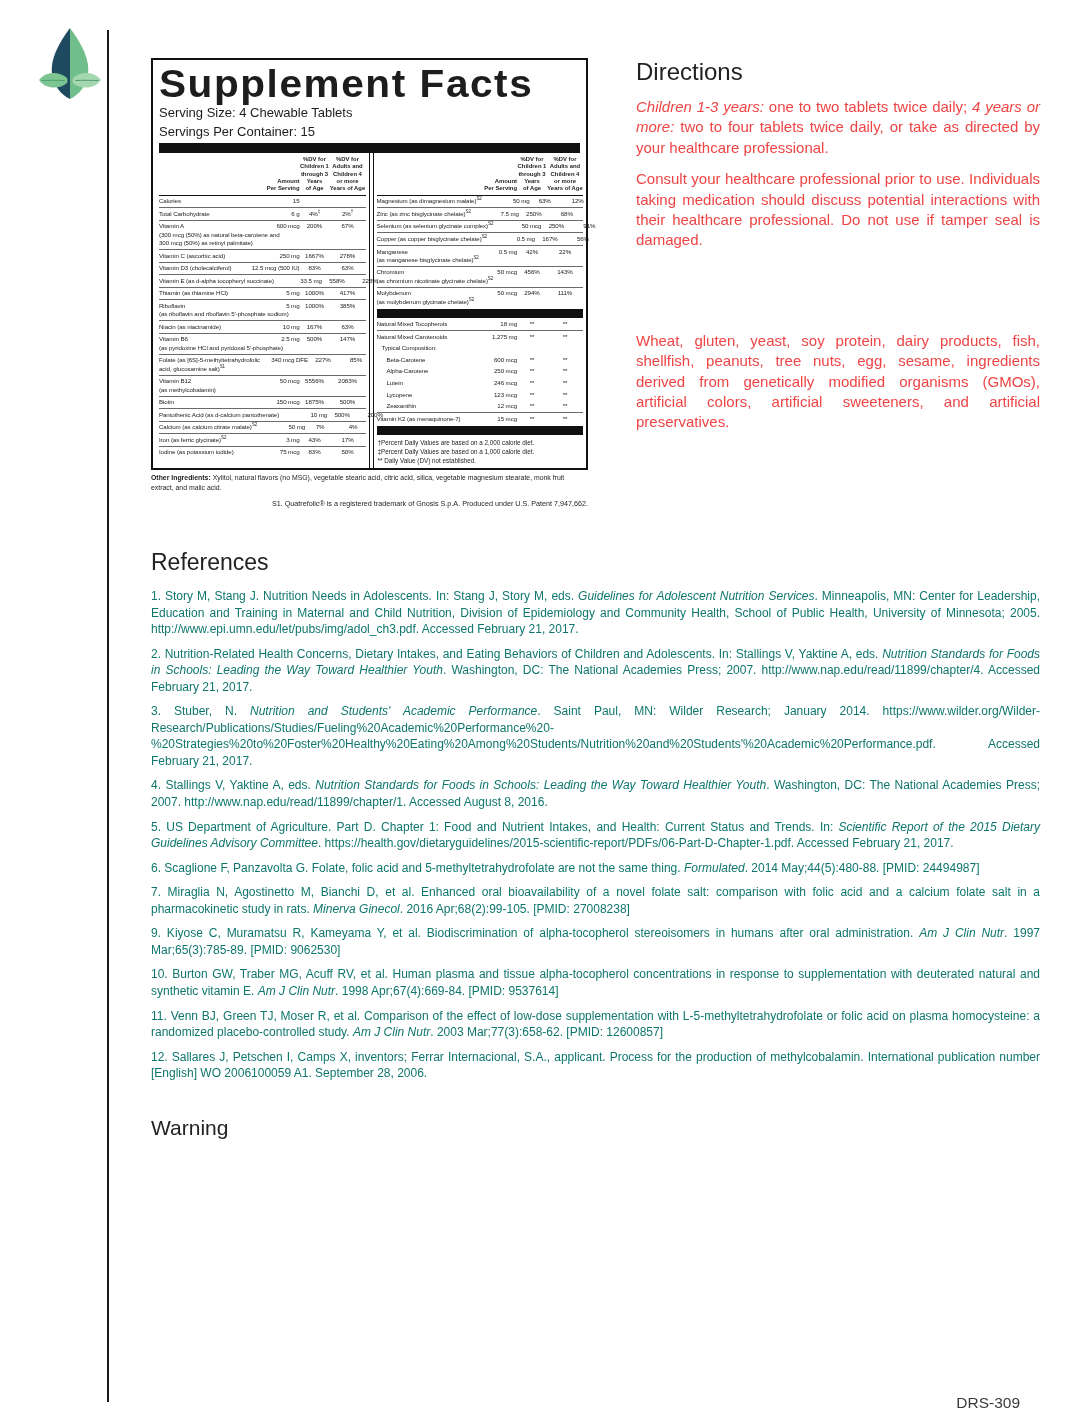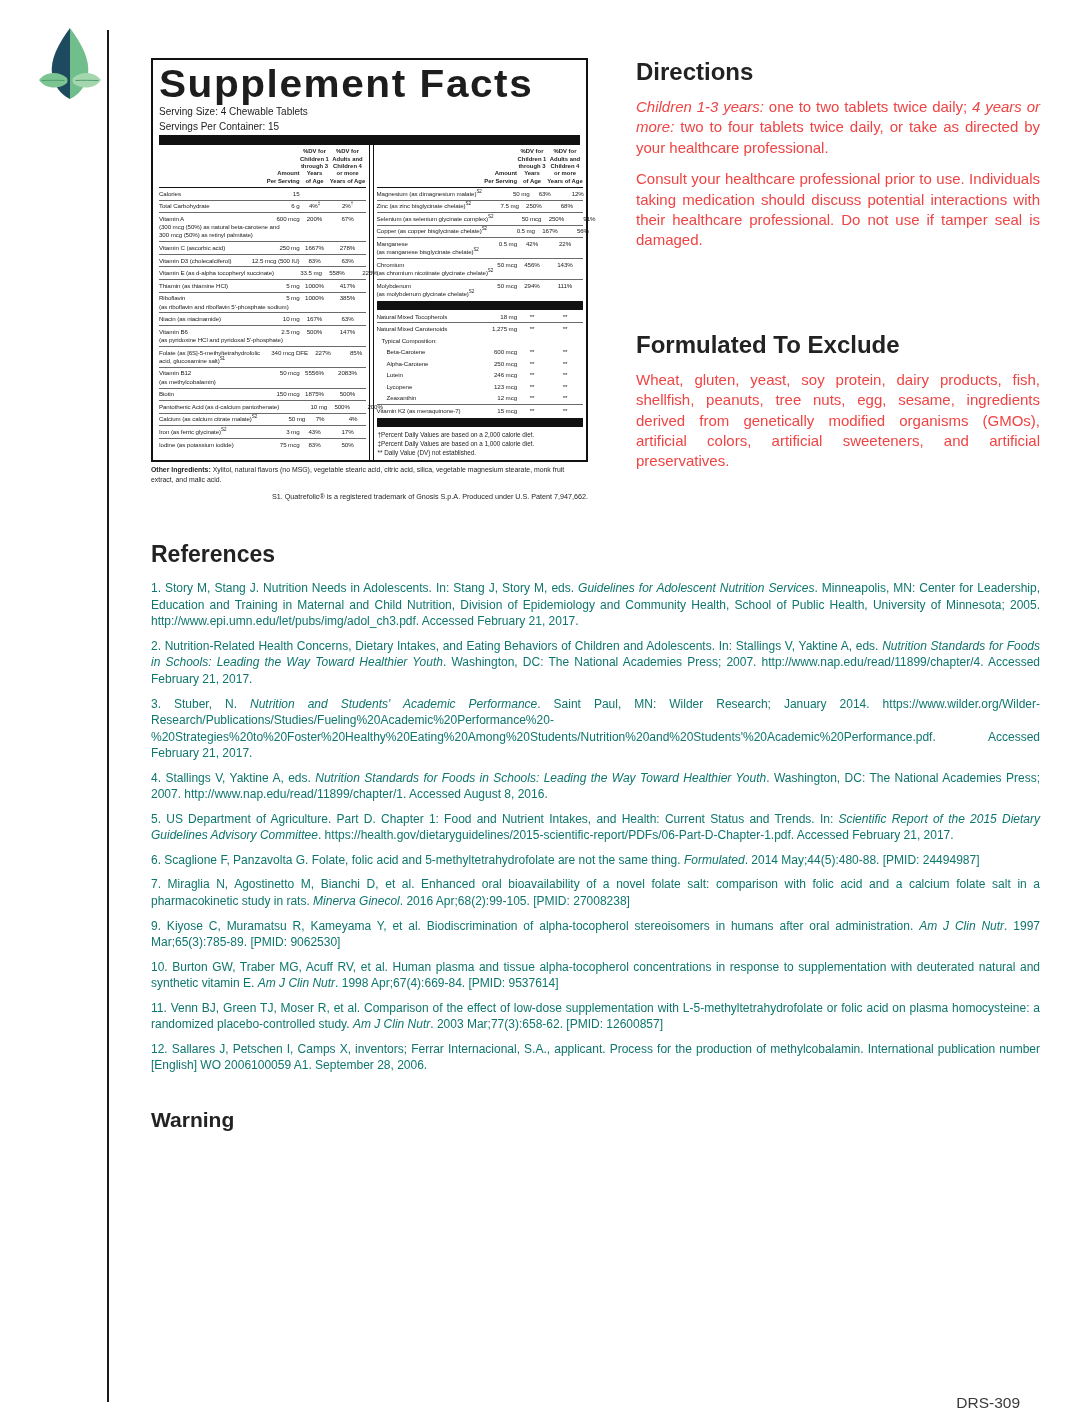--- a/index.html
+++ b/index.html
@@ -11,21 +11,21 @@
   .content { position:absolute; left:131px; top:58px; width:889px;margin-left:20px; }
 
   
   .top-row { display:flex; align-items:flex-start; }
   .sf-wrap { width:437px; flex:0 0 437px; }
   .right-col { margin-left:48px; width:404px; }
 
   
   .sf-panel { border:2.5px solid #111; padding:4px 6px 0 6px; }
   .sf-title { font-weight:bold; font-size:39px; letter-spacing:1.5px; line-height:1.0; transform:scaleX(1.04); transform-origin:left center; white-space:nowrap; }
-  .sf-serving { font-size:10px; line-height:1.3; margin-top:2px; }
+  .sf-serving { font-size:13px; line-height:1.3; margin-top:2px; }
   .sf-bar { height:10px; background:#111; margin-top:2px; }
   .sf-cols { display:flex; gap:3px; }
   .sf-col { width:50%; padding-top:1px; }
   .sf-col.left { border-right:1.5px solid #111; padding-right:3px; }
   .sf-col.right { border-left:1.5px solid #111; padding-left:3px; }
   .sf-head { display:grid; grid-template-columns:1fr 48px 30px 36px; border-bottom:1.5px solid #111; padding:2px 0 2px 0; min-height:42px; }
   .hc { font-weight:bold; font-size:5.9px; line-height:1.25; white-space:pre-line; align-self:end; text-align:right; }
   .hc.ctr { text-align:center; }
   .sf-row { display:grid; grid-template-columns:1fr 48px 30px 36px; border-top:1px solid #6a6a6a; padding:1.6px 0; font-size:6.2px; line-height:1.35; letter-spacing:-0.1px; }
   .sf-row.nb { border-top:none; }
@@ -36,21 +36,21 @@
   .sf-row .val { text-align:center; white-space:nowrap; }
   .sf-row .desc { grid-column:1/-1; white-space:pre-line; }
   sup { font-size:4.5px; vertical-align:super; line-height:0; }
   .sf-bar2 { height:9px; background:#111; margin:1px 0; }
   .sf-footnotes { font-size:6.3px; line-height:1.45; padding:2px 0 3px 1px; }
   .below-panel { font-size:6.9px; line-height:1.4; margin-top:3px; width:437px; }
   .below-panel b { font-weight:bold; }
   .snote { font-size:7.2px; margin-top:7px; line-height:1.35;text-align:right; }
 
   
-  h2.sec { font-weight:bold; font-size:24px; letter-spacing:0; color:#222; }
+  h2.sec { font-weight:normal; font-size:24px; letter-spacing:0; color:#222; }
   .right-col p { font-size:15px; line-height:1.36; text-align:justify; margin-top:11px; color:#ef4444; }
   .it { font-style:italic; }
   .fte { margin-top:80px; }
 
   
   .refs { margin-top:40px; }
   .refs h2 { font-size:23px; }
   .refs .ref { font-size:12px; line-height:1.38; text-align:justify; margin-top:8px; color:#0f766e; }
   .refs .ref:first-of-type { margin-top:12px; }
 
@@ -346,21 +346,20 @@
         </div>
         <div class="below-panel"><b>Other Ingredients:</b><span> Xylitol, natural flavors (no MSG), vegetable stearic acid, citric acid, silica, vegetable magnesium stearate, monk fruit extract, and malic acid.</span></div>
         <div class="snote">S1. Quatrefolic® is a registered trademark of Gnosis S.p.A. Produced under U.S. Patent 7,947,662.</div>
       </div>
 
       <div class="right-col">
         <h2 class="sec">Directions</h2>
         <p><span class="it">Children 1-3 years:</span><span> one to two tablets twice daily; </span><span class="it">4 years or more:</span><span> two to four tablets twice daily, or take as directed by your healthcare professional.</span></p>
         <p><span>Consult your healthcare professional prior to use. Individuals taking medication should discuss potential interactions with their healthcare professional. Do not use if tamper seal is damaged.</span></p>
         <div class="fte">
-          <h2 class="sec">Formulated To Exclude</h2>
           <p>Wheat, gluten, yeast, soy protein, dairy products, fish, shellfish, peanuts, tree nuts, egg, sesame, ingredients derived from genetically modified organisms (GMOs), artificial colors, artificial sweeteners, and artificial preservatives.</p>
         </div>
       </div>
     </div>
 
     <div class="refs">
       <h2 class="sec">References</h2>
       <div>
           <p class="ref"><span>1. Story M, Stang J. Nutrition Needs in Adolescents. In: Stang J, Story M, eds. </span><span class="it">Guidelines for Adolescent Nutrition Services</span><span>. Minneapolis, MN: Center for Leadership, Education and Training in Maternal and Child Nutrition, Division of Epidemiology and Community Health, School of Public Health, University of Minnesota; 2005. http://www.epi.umn.edu/let/pubs/img/adol_ch3.pdf. Accessed February 21, 2017.</span></p>
           <p class="ref"><span>2. Nutrition-Related Health Concerns, Dietary Intakes, and Eating Behaviors of Children and Adolescents. In: Stallings V, Yaktine A, eds. </span><span class="it">Nutrition Standards for Foods in Schools: Leading the Way Toward Healthier Youth</span><span>. Washington, DC: The National Academies Press; 2007. http://www.nap.edu/read/11899/chapter/4. Accessed February 21, 2017.</span></p>

